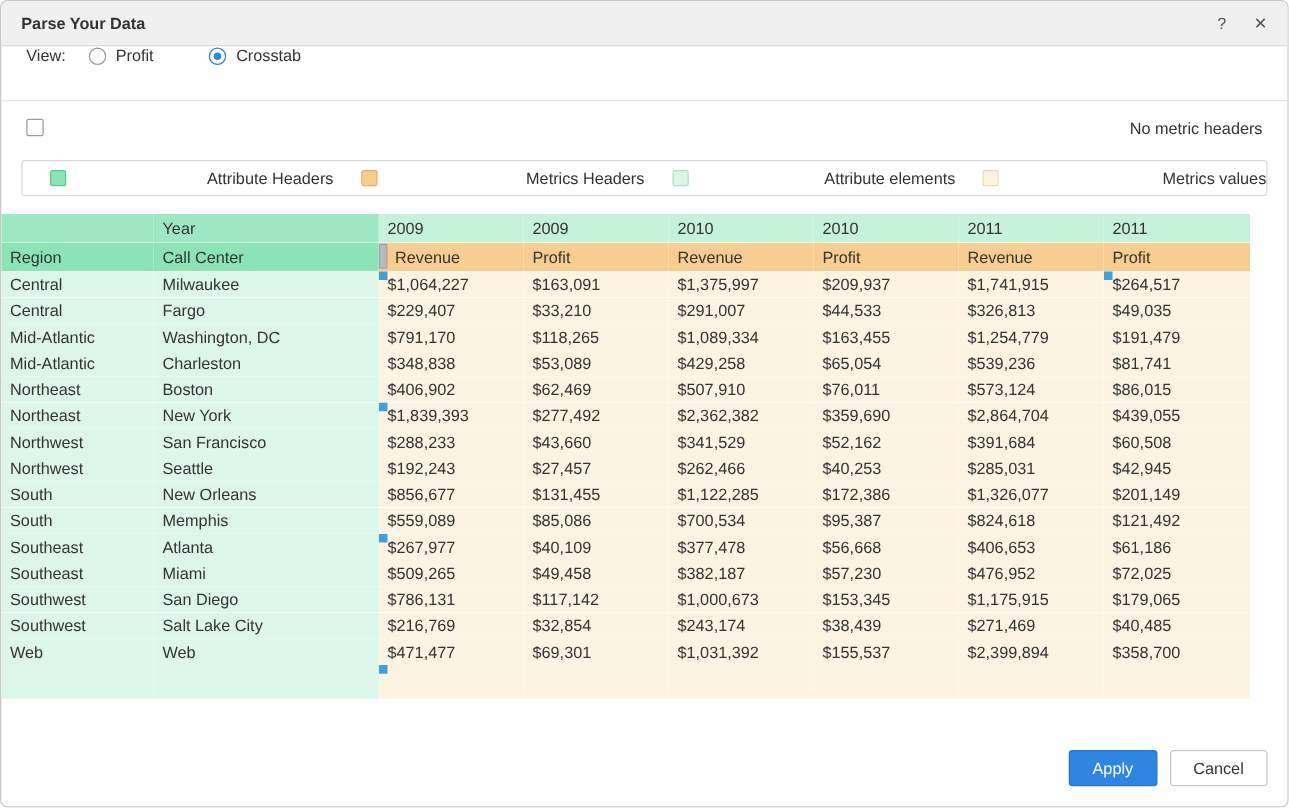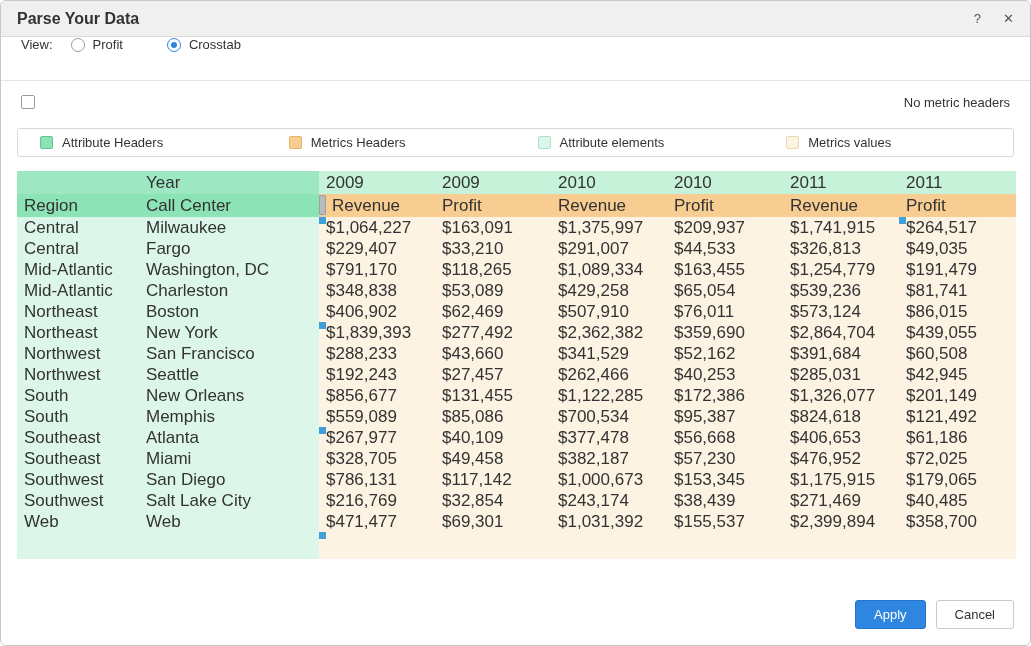--- a/index.html
+++ b/index.html
@@ -21,21 +21,21 @@
     overflow: hidden;
   }
   .titlebar {
     height: 36px;
     background: #f0f0f0;
     border-bottom: 1px solid #dcdcdc;
     display: flex;
     align-items: center;
     padding: 0 16px;
   }
-  .titlebar .title { font-weight: bold; font-size: 16px; color: #333; }
+  .titlebar .title { font-weight: bold; font-size: 13px; color: #333; }
   .titlebar-actions { margin-left: auto; display: flex; gap: 22px; align-items: center; }
   .tb-icon { color: #555; font-size: 13px; line-height: 1; cursor: pointer; }
 
   .view-row {
     height: 44px;
     display: flex;
     align-items: flex-start;
     padding: 0 20px;
     border-bottom: 1px solid #e4e4e4;
   }
@@ -73,35 +73,35 @@
 
   .legend {
     margin: 5px 16px 14px;
     height: 29px;
     border: 1px solid #d8d8d8;
     border-radius: 3px;
     display: flex;
     align-items: center;
     background: #fff;
   }
-  .legend-item { flex: 1; display: flex; align-items: center; padding-left: 22px; }
+  .legend-item { flex: 1; display: flex; align-items: center; padding-left: 22px; justify-content: space-between; }
   .swatch {
     width: 13px; height: 13px;
     border: 1px solid #ccc;
     border-radius: 2px;
     margin-right: 9px;
     flex: 0 0 auto;
   }
 
   table.crosstab {
     border-collapse: collapse;
     table-layout: fixed;
-    margin: 0 16px;
+    margin: 0 0;
     width: 999px;
-    font-size: 17px;
+    font-size: 13px;
   }
   table.crosstab td {
     padding: 0 0 0 7px;
     white-space: nowrap;
     overflow: hidden;
     position: relative;
     color: #333;
     height: 21px;
     vertical-align: middle;
   }
@@ -334,21 +334,21 @@
           <td class="c-metric">$267,977<span class="marker"></span></td>
           <td class="c-metric">$40,109</td>
           <td class="c-metric">$377,478</td>
           <td class="c-metric">$56,668</td>
           <td class="c-metric">$406,653</td>
           <td class="c-metric">$61,186</td>
         </tr>
         <tr>
           <td class="c-attr">Southeast</td>
           <td class="c-attr">Miami</td>
-          <td class="c-metric">$328,705</td>
+          <td class="c-metric">$509,265</td>
           <td class="c-metric">$49,458</td>
           <td class="c-metric">$382,187</td>
           <td class="c-metric">$57,230</td>
           <td class="c-metric">$476,952</td>
           <td class="c-metric">$72,025</td>
         </tr>
         <tr>
           <td class="c-attr">Southwest</td>
           <td class="c-attr">San Diego</td>
           <td class="c-metric">$786,131</td>

